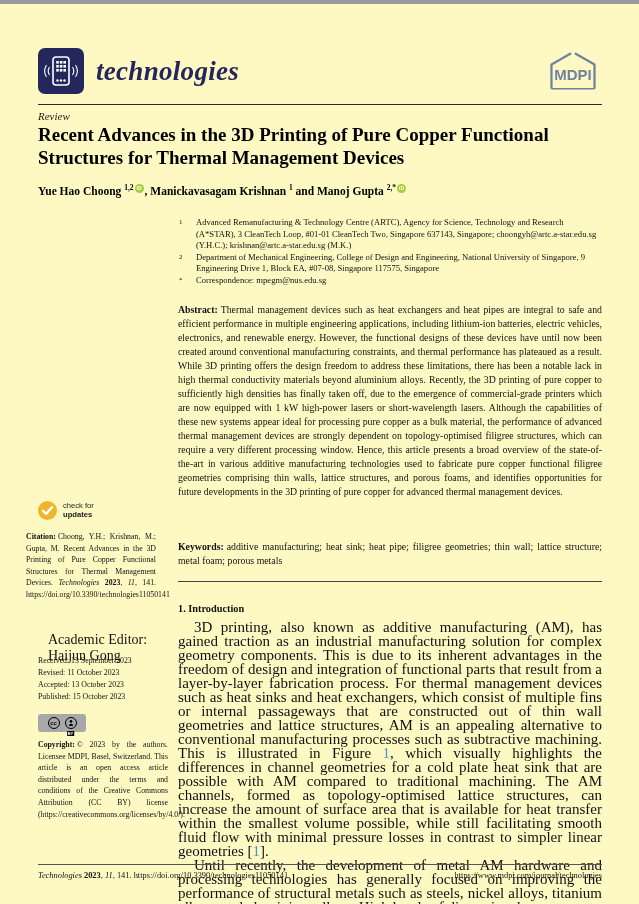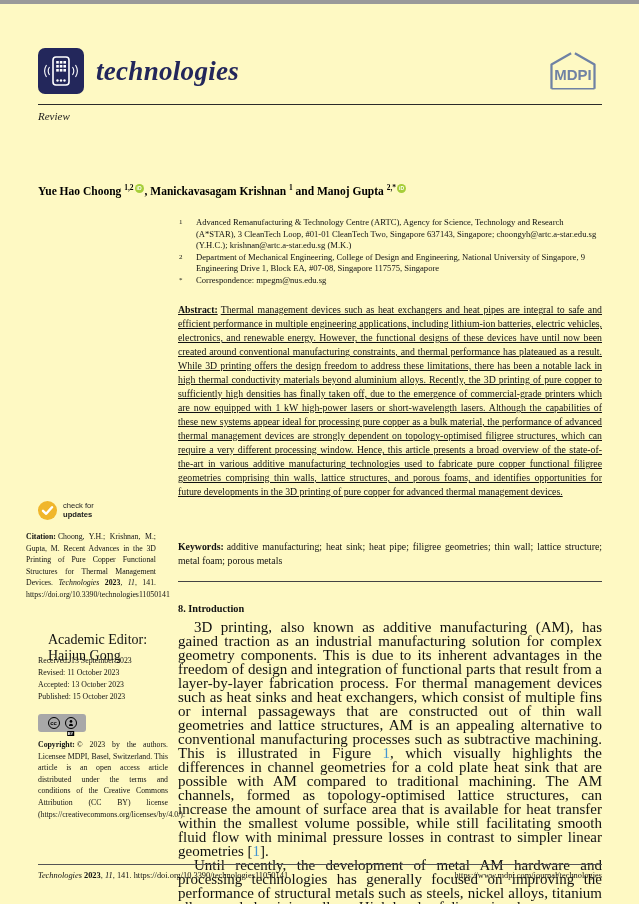--- a/index.html
+++ b/index.html
@@ -21,21 +21,21 @@
   .authors sup { font-size:7.5px; }
   .orcid { display:inline-block; width:9px; height:9px; border-radius:50%; background:#a6ce39;
     color:#fff; font-family:"Liberation Sans",sans-serif; font-size:5px; font-weight:bold;
     text-align:center; line-height:9px; vertical-align:super; margin:0 1px; cursor:pointer; }
   
   .affils { position:absolute; top:213px; left:179px; width:426px; }
   .affil-row { display:flex; }
   .affil-marker { width:17px; font-size:7px; padding-top:1px; }
   .affil-text { flex:1; font-size:8.6px; line-height:11.6px; }
   
-  .abstract { position:absolute; top:299px; left:178px; width:424px; font-size:9.8px; line-height:14px; text-align:justify;text-decoration:underline; }
+  .abstract { position:absolute; top:299px; left:178px; width:424px; font-size:9.8px; line-height:14px; text-align:justify; }
   .keywords { position:absolute; top:536px; left:178px; width:424px; font-size:9.8px; line-height:14px; text-align:justify; }
   .inline-label { font-weight:bold; margin-right:3px; }
   .rule-mid { position:absolute; top:577px; left:178px; width:424px; border-top:1px solid #444; }
   
   .intro-h { position:absolute; top:599px; left:178px; width:424px; font-size:10.3px; font-weight:bold; }
   .body-text { position:absolute; top:616px; left:178px; width:424px; font-size:15px; line-height:14px; text-align:justify; }
   .body-text p { text-indent:16px; }
   .link { color:#4395d1; cursor:pointer; }
   
   .badge { position:absolute; top:497px; left:38px; display:flex; align-items:center; gap:6px; cursor:pointer; }
@@ -98,20 +98,21 @@
         <path d="M33,2 L54,14 L54,40"></path>
         <path d="M8,40 L54,40" stroke-width="1.6"></path>
       </g>
       <text x="31" y="31" text-anchor="middle" font-family="Liberation Sans, sans-serif" font-size="16" font-weight="bold" fill="#6f82a4">MDPI</text>
     </svg>
   </div>
   <div class="rule-top"></div>
 
   <div class="review it">Review</div>
 
+  <h1 class="title"><span>Recent Advances in the 3D Printing of Pure Copper Functional</span><br><span>Structures for Thermal Management Devices</span></h1>
 
   <div class="authors"><span>Yue Hao Choong</span> <sup>1,2</sup><span class="orcid">iD</span><span>, </span><span>Manickavasagam Krishnan</span> <sup>1</sup><span> and </span><span>Manoj Gupta</span> <sup>2,*</sup><span class="orcid">iD</span></div>
 
   <div class="affils">
     <div class="affil-row">
       <span class="affil-marker">1</span>
       <span class="affil-text">Advanced Remanufacturing &amp; Technology Centre (ARTC), Agency for Science, Technology and Research (A*STAR), 3 CleanTech Loop, #01-01 CleanTech Two, Singapore 637143, Singapore; choongyh@artc.a-star.edu.sg (Y.H.C.); krishnan@artc.a-star.edu.sg (M.K.)</span>
     </div>
     <div class="affil-row">
       <span class="affil-marker">2</span>
@@ -122,21 +123,21 @@
       <span class="affil-text">Correspondence: mpegm@nus.edu.sg</span>
     </div>
   </div>
 
   <div class="abstract"><span class="inline-label">Abstract:</span><span>Thermal management devices such as heat exchangers and heat pipes are integral to safe and efficient performance in multiple engineering applications, including lithium-ion batteries, electric vehicles, electronics, and renewable energy. However, the functional designs of these devices have until now been created around conventional manufacturing constraints, and thermal performance has plateaued as a result. While 3D printing offers the design freedom to address these limitations, there has been a notable lack in high thermal conductivity materials beyond aluminium alloys. Recently, the 3D printing of pure copper to sufficiently high densities has finally taken off, due to the emergence of commercial-grade printers which are now equipped with 1 kW high-power lasers or short-wavelength lasers. Although the capabilities of these new systems appear ideal for processing pure copper as a bulk material, the performance of advanced thermal management devices are strongly dependent on topology-optimised filigree structures, which can require a very different processing window. Hence, this article presents a broad overview of the state-of-the-art in various additive manufacturing technologies used to fabricate pure copper functional filigree geometries comprising thin walls, lattice structures, and porous foams, and identifies opportunities for future developments in the 3D printing of pure copper for advanced thermal management devices.</span></div>
 
   <div class="keywords"><span class="inline-label">Keywords:</span><span>additive manufacturing; heat sink; heat pipe; filigree geometries; thin wall; lattice structure; metal foam; porous metals</span></div>
 
   <div class="rule-mid"></div>
 
-  <div class="intro-h">8. Introduction</div>
+  <div class="intro-h">1. Introduction</div>
 
   <div class="body-text">
     <p><span>3D printing, also known as additive manufacturing (AM), has gained traction as an industrial manufacturing solution for complex geometry components. This is due to its inherent advantages in the freedom of design and integration of functional parts that result from a layer-by-layer fabrication process. For thermal management devices such as heat sinks and heat exchangers, which consist of multiple fins or internal passageways that are constructed out of thin wall geometries and lattice structures, AM is an appealing alternative to conventional manufacturing processes such as subtractive machining. This is illustrated in Figure </span><span class="link">1</span><span>, which visually highlights the differences in channel geometries for a cold plate heat sink that are possible with AM compared to traditional machining. The AM channels, formed as topology-optimised lattice structures, can increase the amount of surface area that is available for heat transfer within the smallest volume possible, while still facilitating smooth fluid flow with minimal pressure losses in contrast to simpler linear geometries [</span><span class="link">1</span><span>].</span></p>
     <p>Until recently, the development of metal AM hardware and processing technologies has generally focused on improving the performance of structural metals such as steels, nickel alloys, titanium alloys, and aluminium alloys. High levels of dimensional accuracy</p>
   </div>
 
   <div class="badge">
     <svg width="19" height="19" viewBox="0 0 19 19">
       <circle cx="9.5" cy="9.5" r="9.5" fill="#f0b62b"></circle>
       <path d="M5,9.8 L8.2,12.8 L14,6.2" fill="none" stroke="#ffffff" stroke-width="2.4" stroke-linecap="round" stroke-linejoin="round"></path>

